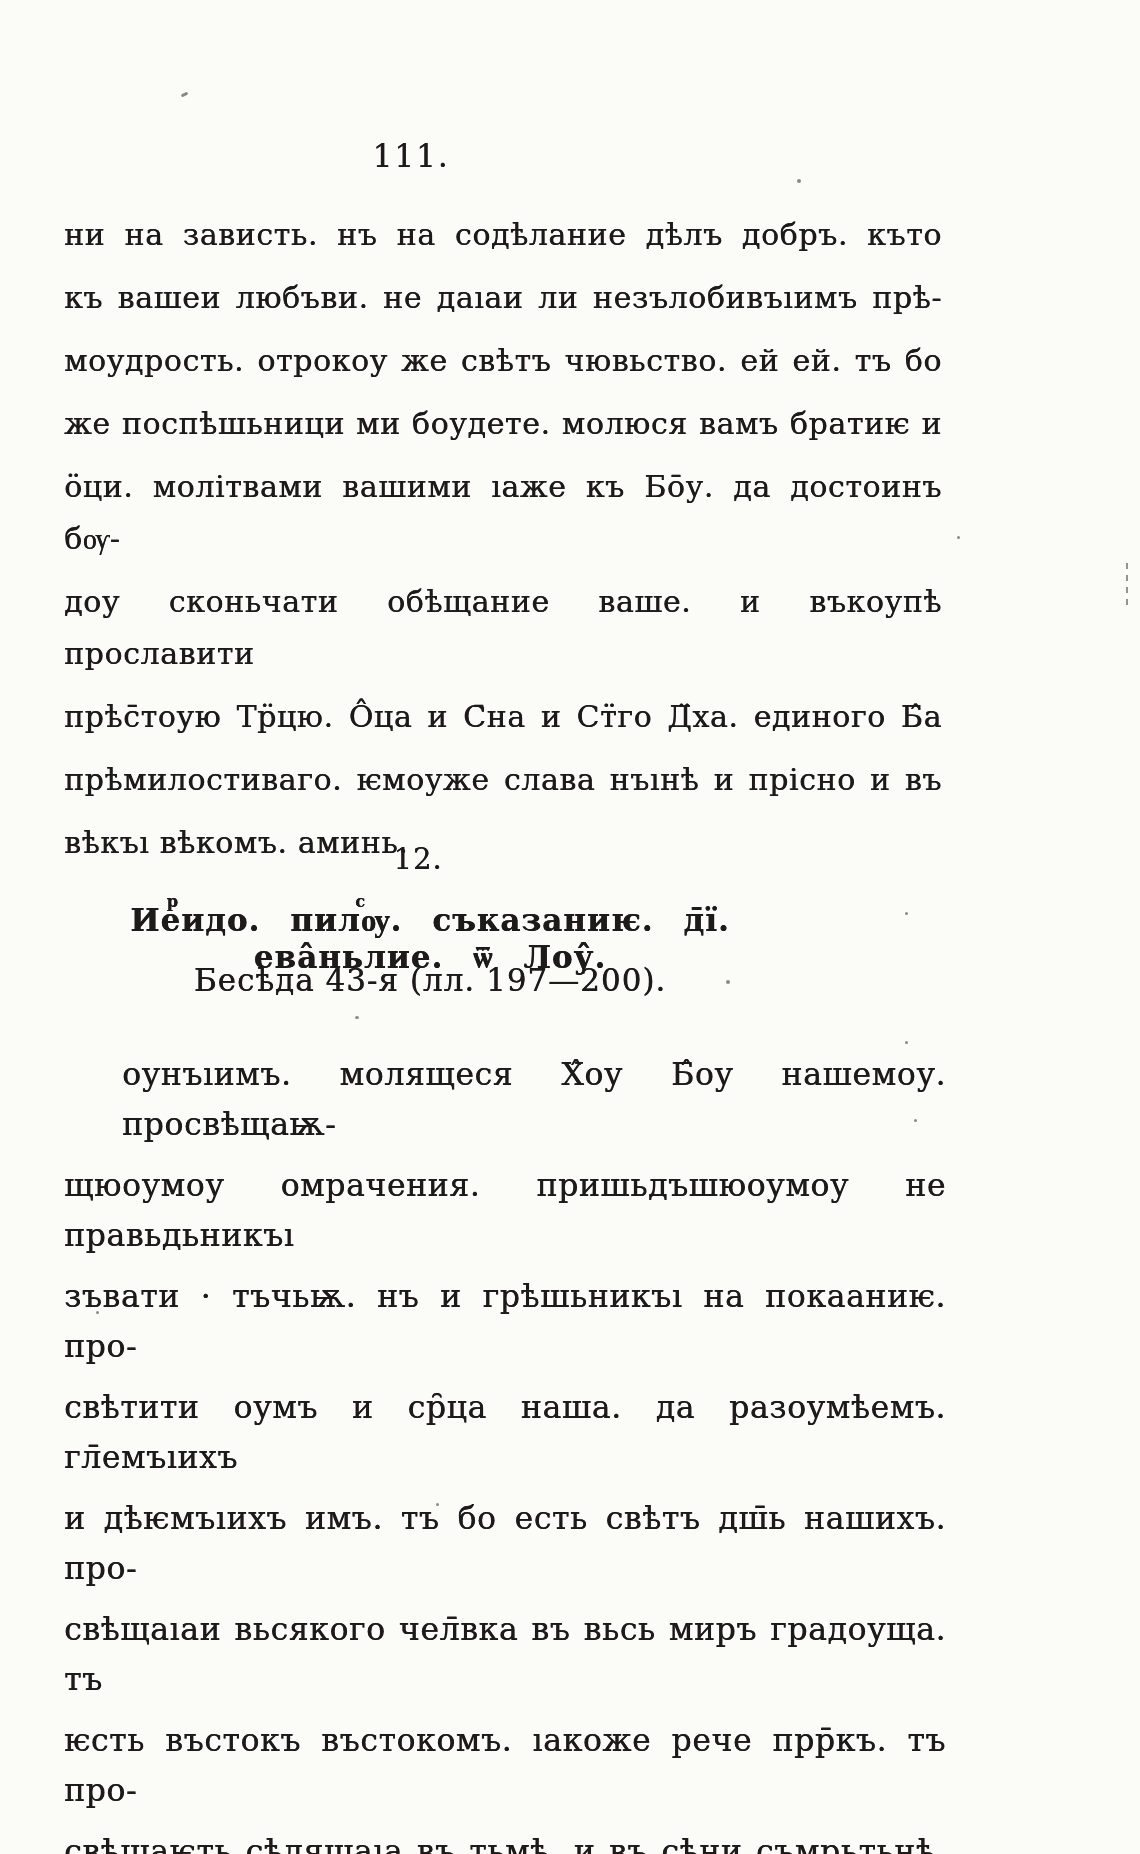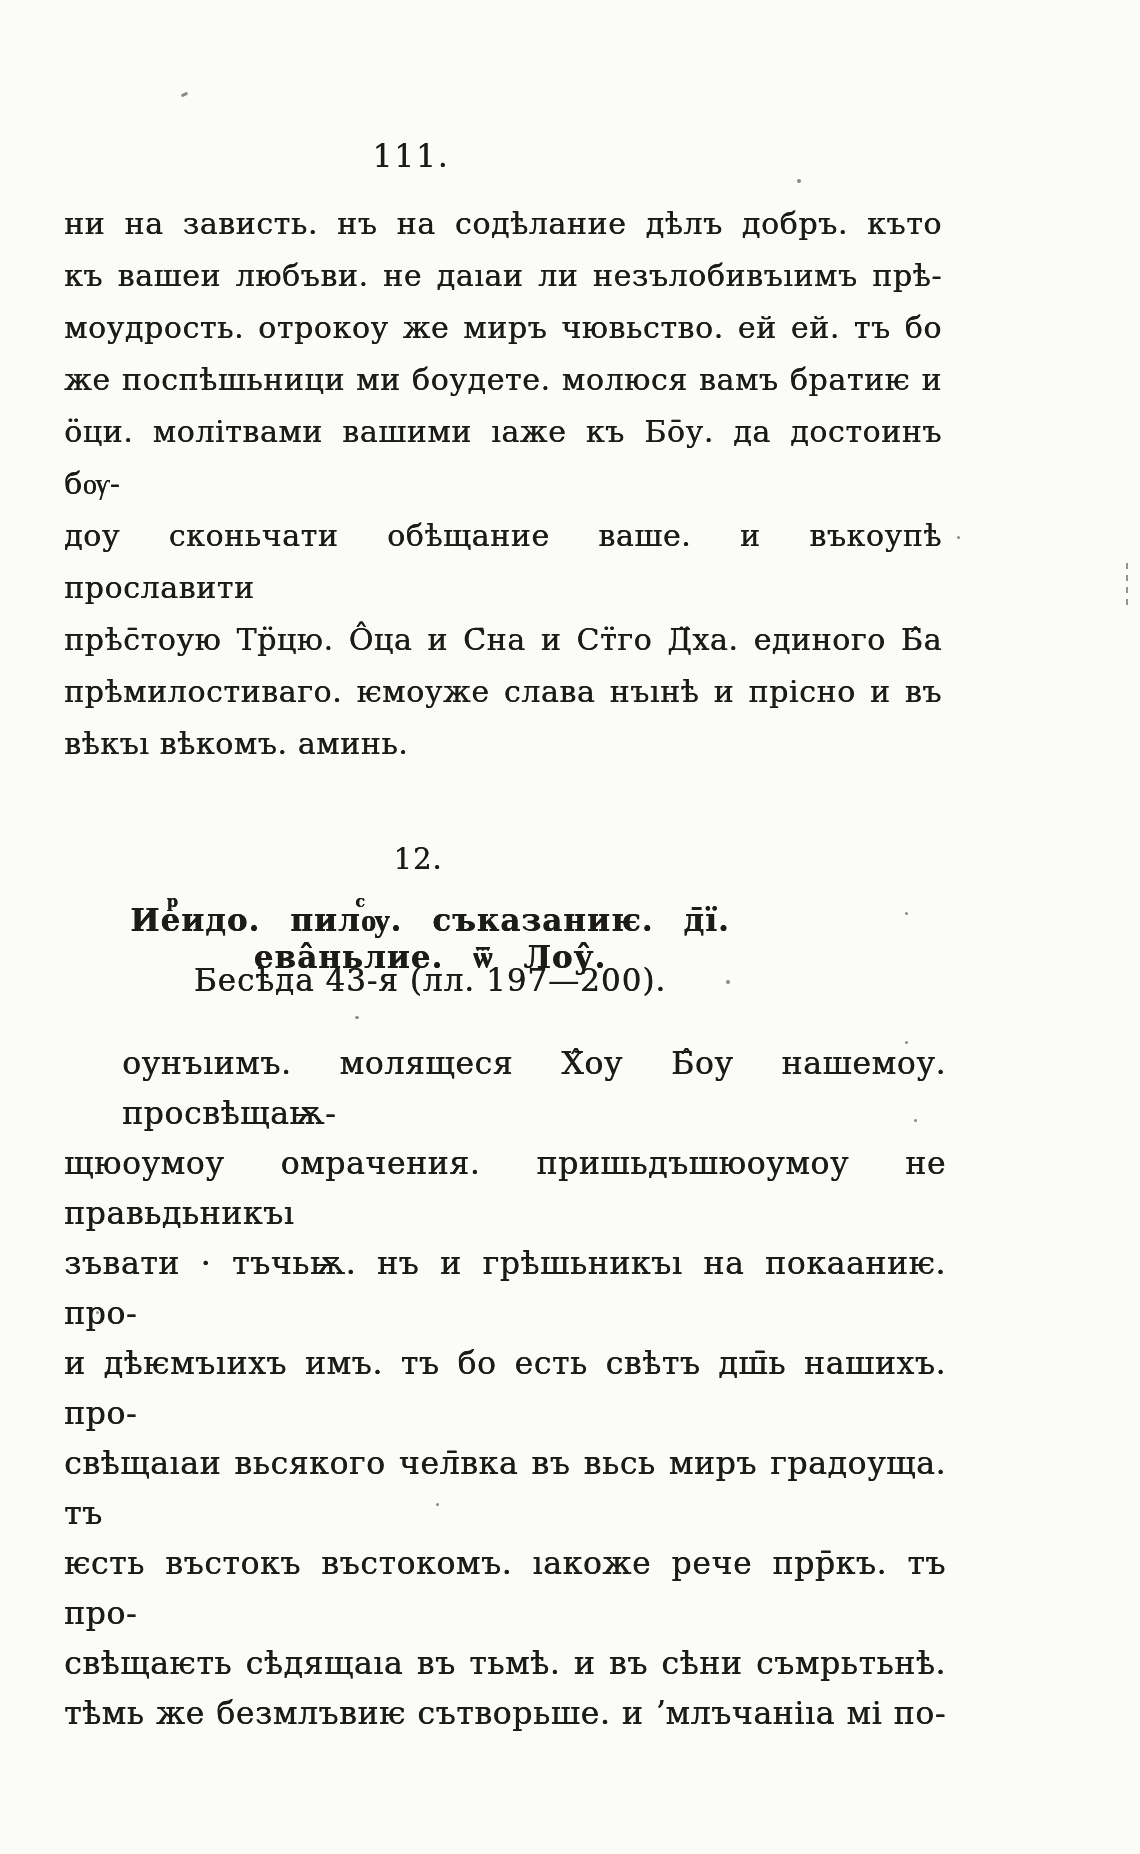--- a/index.html
+++ b/index.html
@@ -18,21 +18,21 @@
     text-shadow:0.4px 0 0 currentColor;
   }
   
   .para{
     left:64px;width:878px;
     letter-spacing:0.6px;
     text-shadow:0.4px 0 0 currentColor;
   }
   .para1{top:198px;font-size:30px;line-height:52px;}
   .para2{top:1038px;font-size:31.5px;line-height:50px;width:882px;}
-  .line{text-align:justify;text-align-last:justify;white-space:normal;}
+  .line{text-align:justify;text-align-last:justify;white-space:normal;margin-top:11px;}
   .line.last{text-align-last:left;}
   .para2 .line:first-child{padding-left:58px;}
   
   .section-number{
     left:348px;top:842px;width:140px;text-align:center;
     font-size:29px;letter-spacing:1px;
     text-shadow:0.4px 0 0 currentColor;
   }
   .homily-heading{
     left:60px;top:902px;width:740px;text-align:center;
@@ -59,37 +59,38 @@
   }
 </style>
 </head>
 <body>
 
 <div class="abs page-number">111.</div>
 
 <div class="abs para para1">
     <div class="line">ни на зависть. нъ на содѣлание дѣлъ добръ. къто</div>
     <div class="line">къ вашеи любъви. не даıаи ли незълобивъıимъ прѣ-</div>
-    <div class="line">моудрость. отрокоу же миръ чювьство. ей ей. тъ бо</div>
+    <div class="line">моудрость. отрокоу же свѣтъ чювьство. ей ей. тъ бо</div>
     <div class="line">же поспѣшьници ми боудете. молюся вамъ братиѥ и</div>
     <div class="line">ӧци. молітвами вашими ıаже къ Бо̄у. да достоинъ бѹ-</div>
     <div class="line">доу сконьчати обѣщание ваше. и въкоупѣ прославити</div>
     <div class="line">прѣс̄тоую Тр̈цю. О̂ца и С̄на и Ст̈го Д̈ха. единого Б̂а</div>
     <div class="line">прѣмилостиваго. ѥмоуже слава нъıнѣ и прісно и въ</div>
     <div class="line last">вѣкъı вѣкомъ. аминь.</div>
   </div>
 
 <div class="abs section-number">12.</div>
 <div class="abs homily-heading"><span class="tok">Иеидо.<span class="sup" style="left: 28%;">р</span></span><span class="tok">пилѹ.<span class="sup" style="left: 58%;">с</span></span><span class="tok">съказаниѥ.</span><span class="tok">д̄ї.</span><span class="tok">ева̂ньлие.</span><span class="tok">ѿ</span><span class="tok">Лоу̂.</span></div>
 <div class="abs homily-subheading">Бесѣда 43-я (лл. 197—200).</div>
 
 <div class="abs para para2">
     <div class="line">оунъıимъ. молящеся Х̂оу Б̂оу нашемоу. просвѣщаѭ-</div>
     <div class="line">щюоумоу омрачения. пришьдъшюоумоу не правьдьникъı</div>
     <div class="line">зъвати · тъчьѭ. нъ и грѣшьникъı на покааниѥ. про-</div>
+    <div class="line">свѣтити оумъ и ср̑ца наша. да разоумѣемъ. гл̄емъıихъ</div>
     <div class="line">и дѣѥмъıихъ имъ. тъ бо есть свѣтъ дш̄ь нашихъ. про-</div>
     <div class="line">свѣщаıаи вьсякого чел̄вка въ вьсь миръ градоуща. тъ</div>
     <div class="line">ѥсть въстокъ въстокомъ. ıакоже рече прр̄къ. тъ про-</div>
     <div class="line">свѣщаѥть сѣдящаıа въ тьмѣ. и въ сѣни съмрьтьнѣ.</div>
     <div class="line">тѣмь же безмлъвиѥ сътворьше. и ʼмлъчаніıа мі по-</div>
   </div>
 
 <div class="abs speck dash" style="left:181px;top:93px;width:7px;height:3px;transform:rotate(-25deg);"></div>
 <div class="abs speck" style="left:797px;top:179px;width:4px;height:4px;"></div>
 <div class="abs speck" style="left:957px;top:536px;width:3px;height:3px;"></div>

